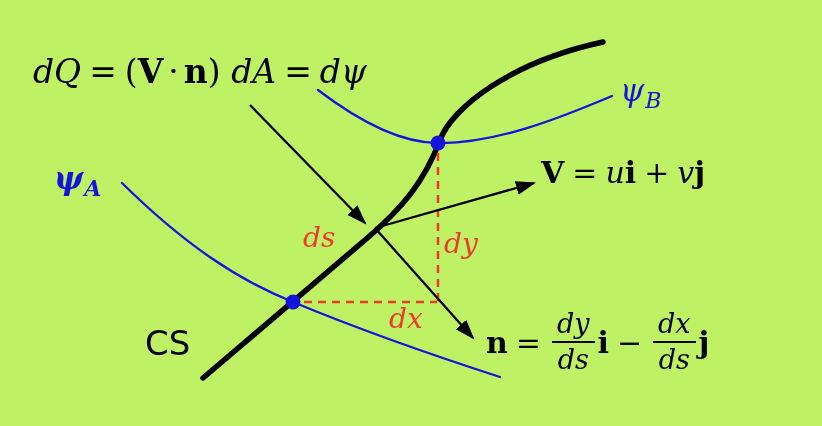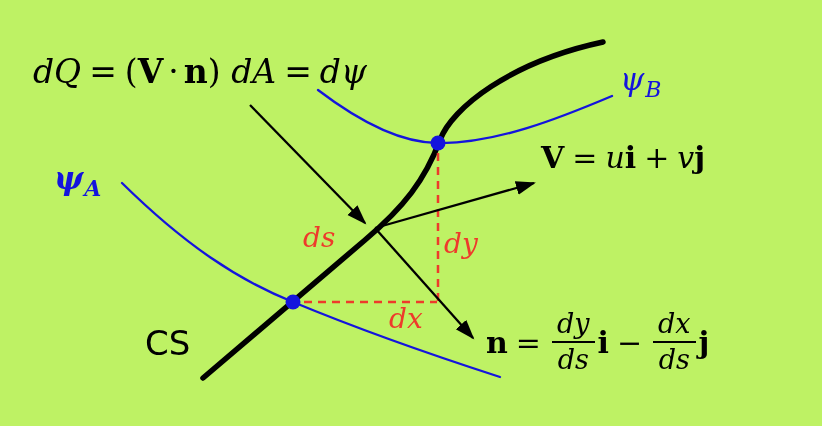--- a/index.html
+++ b/index.html
@@ -8,29 +8,29 @@
   svg{position:absolute;left:0;top:0;}
   .lbl{position:absolute;white-space:nowrap;color:#000;}
   .it{font-style:italic;}
   .bf{font-weight:bold;font-style:normal;}
   .op{margin:0 8px;}
   .opt{margin:0 5px;}
   .blue{color:#1414dd;}
   .red{color:#ee3a2b;}
   
   .flux{left:33px;top:52px;font-size:33px;}
-  .vel{left:541px;top:140px;font-size:30px;}
+  .vel{left:541px;top:155px;font-size:30px;}
   .norm{left:486px;top:299px;height:86px;font-size:30px;display:flex;align-items:center;}
   .frac{display:inline-block;text-align:center;font-size:27px;line-height:1.12;
         vertical-align:middle;margin:0 3px;}
   .num{display:block;border-bottom:2.5px solid #000;padding:0 5px 2px 5px;}
   .den{display:block;padding-top:2px;}
   
   .psiA{left:54px;top:160px;font-size:31px;font-weight:bold;}
-  .psiB{left:620px;top:61px;font-size:31px;}
+  .psiB{left:620px;top:72px;font-size:31px;}
   .psi-sub{font-size:22px;font-style:italic;vertical-align:-7px;margin-left:1px;}
   
   .cs{left:145px;top:323px;font-family:"DejaVu Sans", sans-serif;font-weight:400;font-size:34px;}
   
   .ds{left:303px;top:221px;font-size:28px;}
   .dy{left:444px;top:227px;font-size:28px;}
   .dx{left:389px;top:302px;font-size:28px;}
 </style>
 </head>
 <body>

